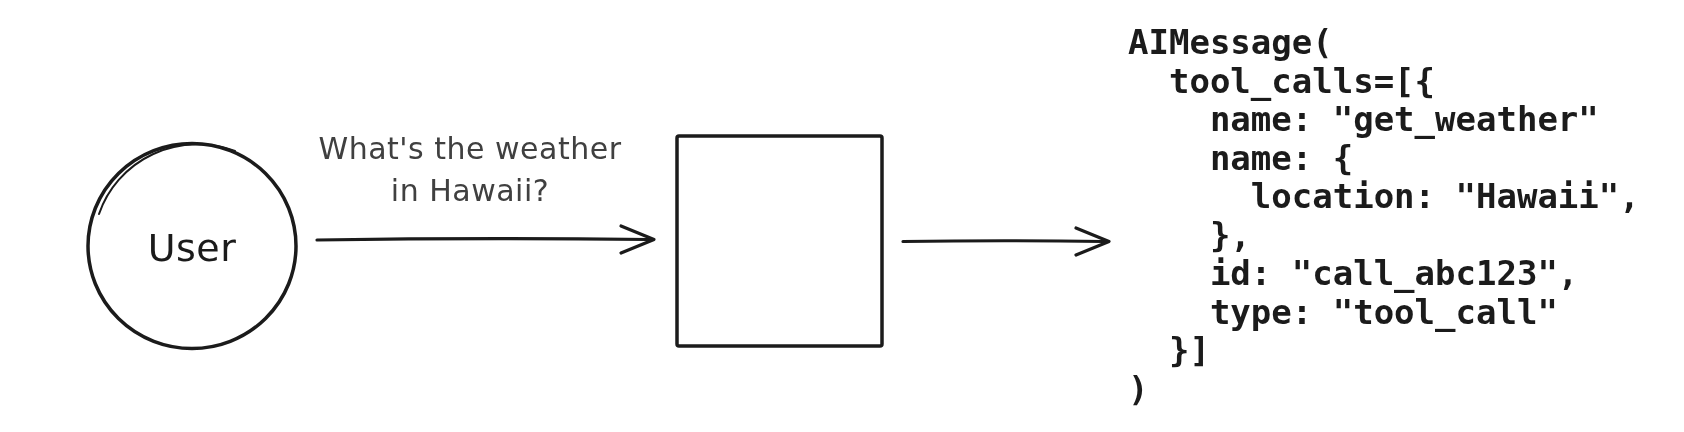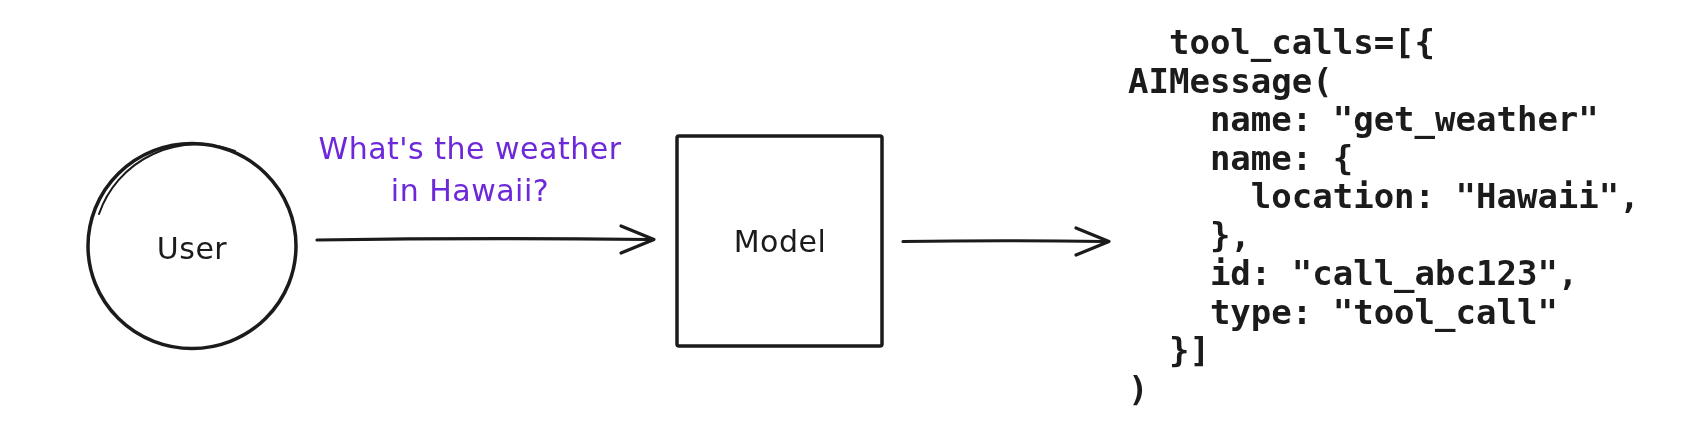--- a/index.html
+++ b/index.html
@@ -19,40 +19,40 @@
   .shapes-layer {
     position: absolute;
     left: 0;
     top: 0;
     width: 1684px;
     height: 432px;
   }
   .node-label {
     position: absolute;
     transform: translate(-50%, -50%);
-    font-size: 30px;
+    font-size: 38px;
     font-weight: 500;
     letter-spacing: 0.5px;
     color: #1b1b1b;
     white-space: nowrap;
   }
   .user-label  { left: 192px; top: 248px; }
   .model-label { left: 780px; top: 241px; }
   .edge-label {
     position: absolute;
     left: 470px;
     top: 128px;
     transform: translateX(-50%);
     text-align: center;
     white-space: pre-line;
     font-size: 30px;
     line-height: 42px;
     font-weight: 500;
     letter-spacing: 0.5px;
-    color: #6d28d9;
+    color: #404040;
   }
   .code-block {
     position: absolute;
     left: 1128px;
     top: 23px;
     font-family: "DejaVu Sans Mono", monospace;
     font-size: 34px;
     line-height: 38.5px;
     font-weight: bold;
     color: #1b1b1b;
@@ -76,28 +76,27 @@
     <path d="M621 226 L654 239.5 L621 253" fill="none" stroke="#1b1b1b" stroke-width="3.2" stroke-linecap="round" stroke-linejoin="round"></path>
 
     <rect x="677" y="136" width="205" height="210" rx="2" fill="none" stroke="#1b1b1b" stroke-width="3.5"></rect>
 
     <path d="M903 241.5 Q 1005 240 1104 241.5" fill="none" stroke="#1b1b1b" stroke-width="3.2" stroke-linecap="round"></path>
     <path d="M1076 228 L1109 241.5 L1076 255" fill="none" stroke="#1b1b1b" stroke-width="3.2" stroke-linecap="round" stroke-linejoin="round"></path>
   </svg>
 
   <div class="node-label user-label">User</div>
 
-  <div class="node-label model-label">Model</div>
 
   <div class="edge-label">What's the weather
 in Hawaii?</div>
 
   <div class="code-block">
+    <div class="code-line">AIMessage(</div>
     <div class="code-line">  tool_calls=[{</div>
-    <div class="code-line">AIMessage(</div>
     <div class="code-line">    name: "get_weather"</div>
     <div class="code-line">    name: {</div>
     <div class="code-line">      location: "Hawaii",</div>
     <div class="code-line">    },</div>
     <div class="code-line">    id: "call_abc123",</div>
     <div class="code-line">    type: "tool_call"</div>
     <div class="code-line">  }]</div>
     <div class="code-line">)</div>
   </div>
 

